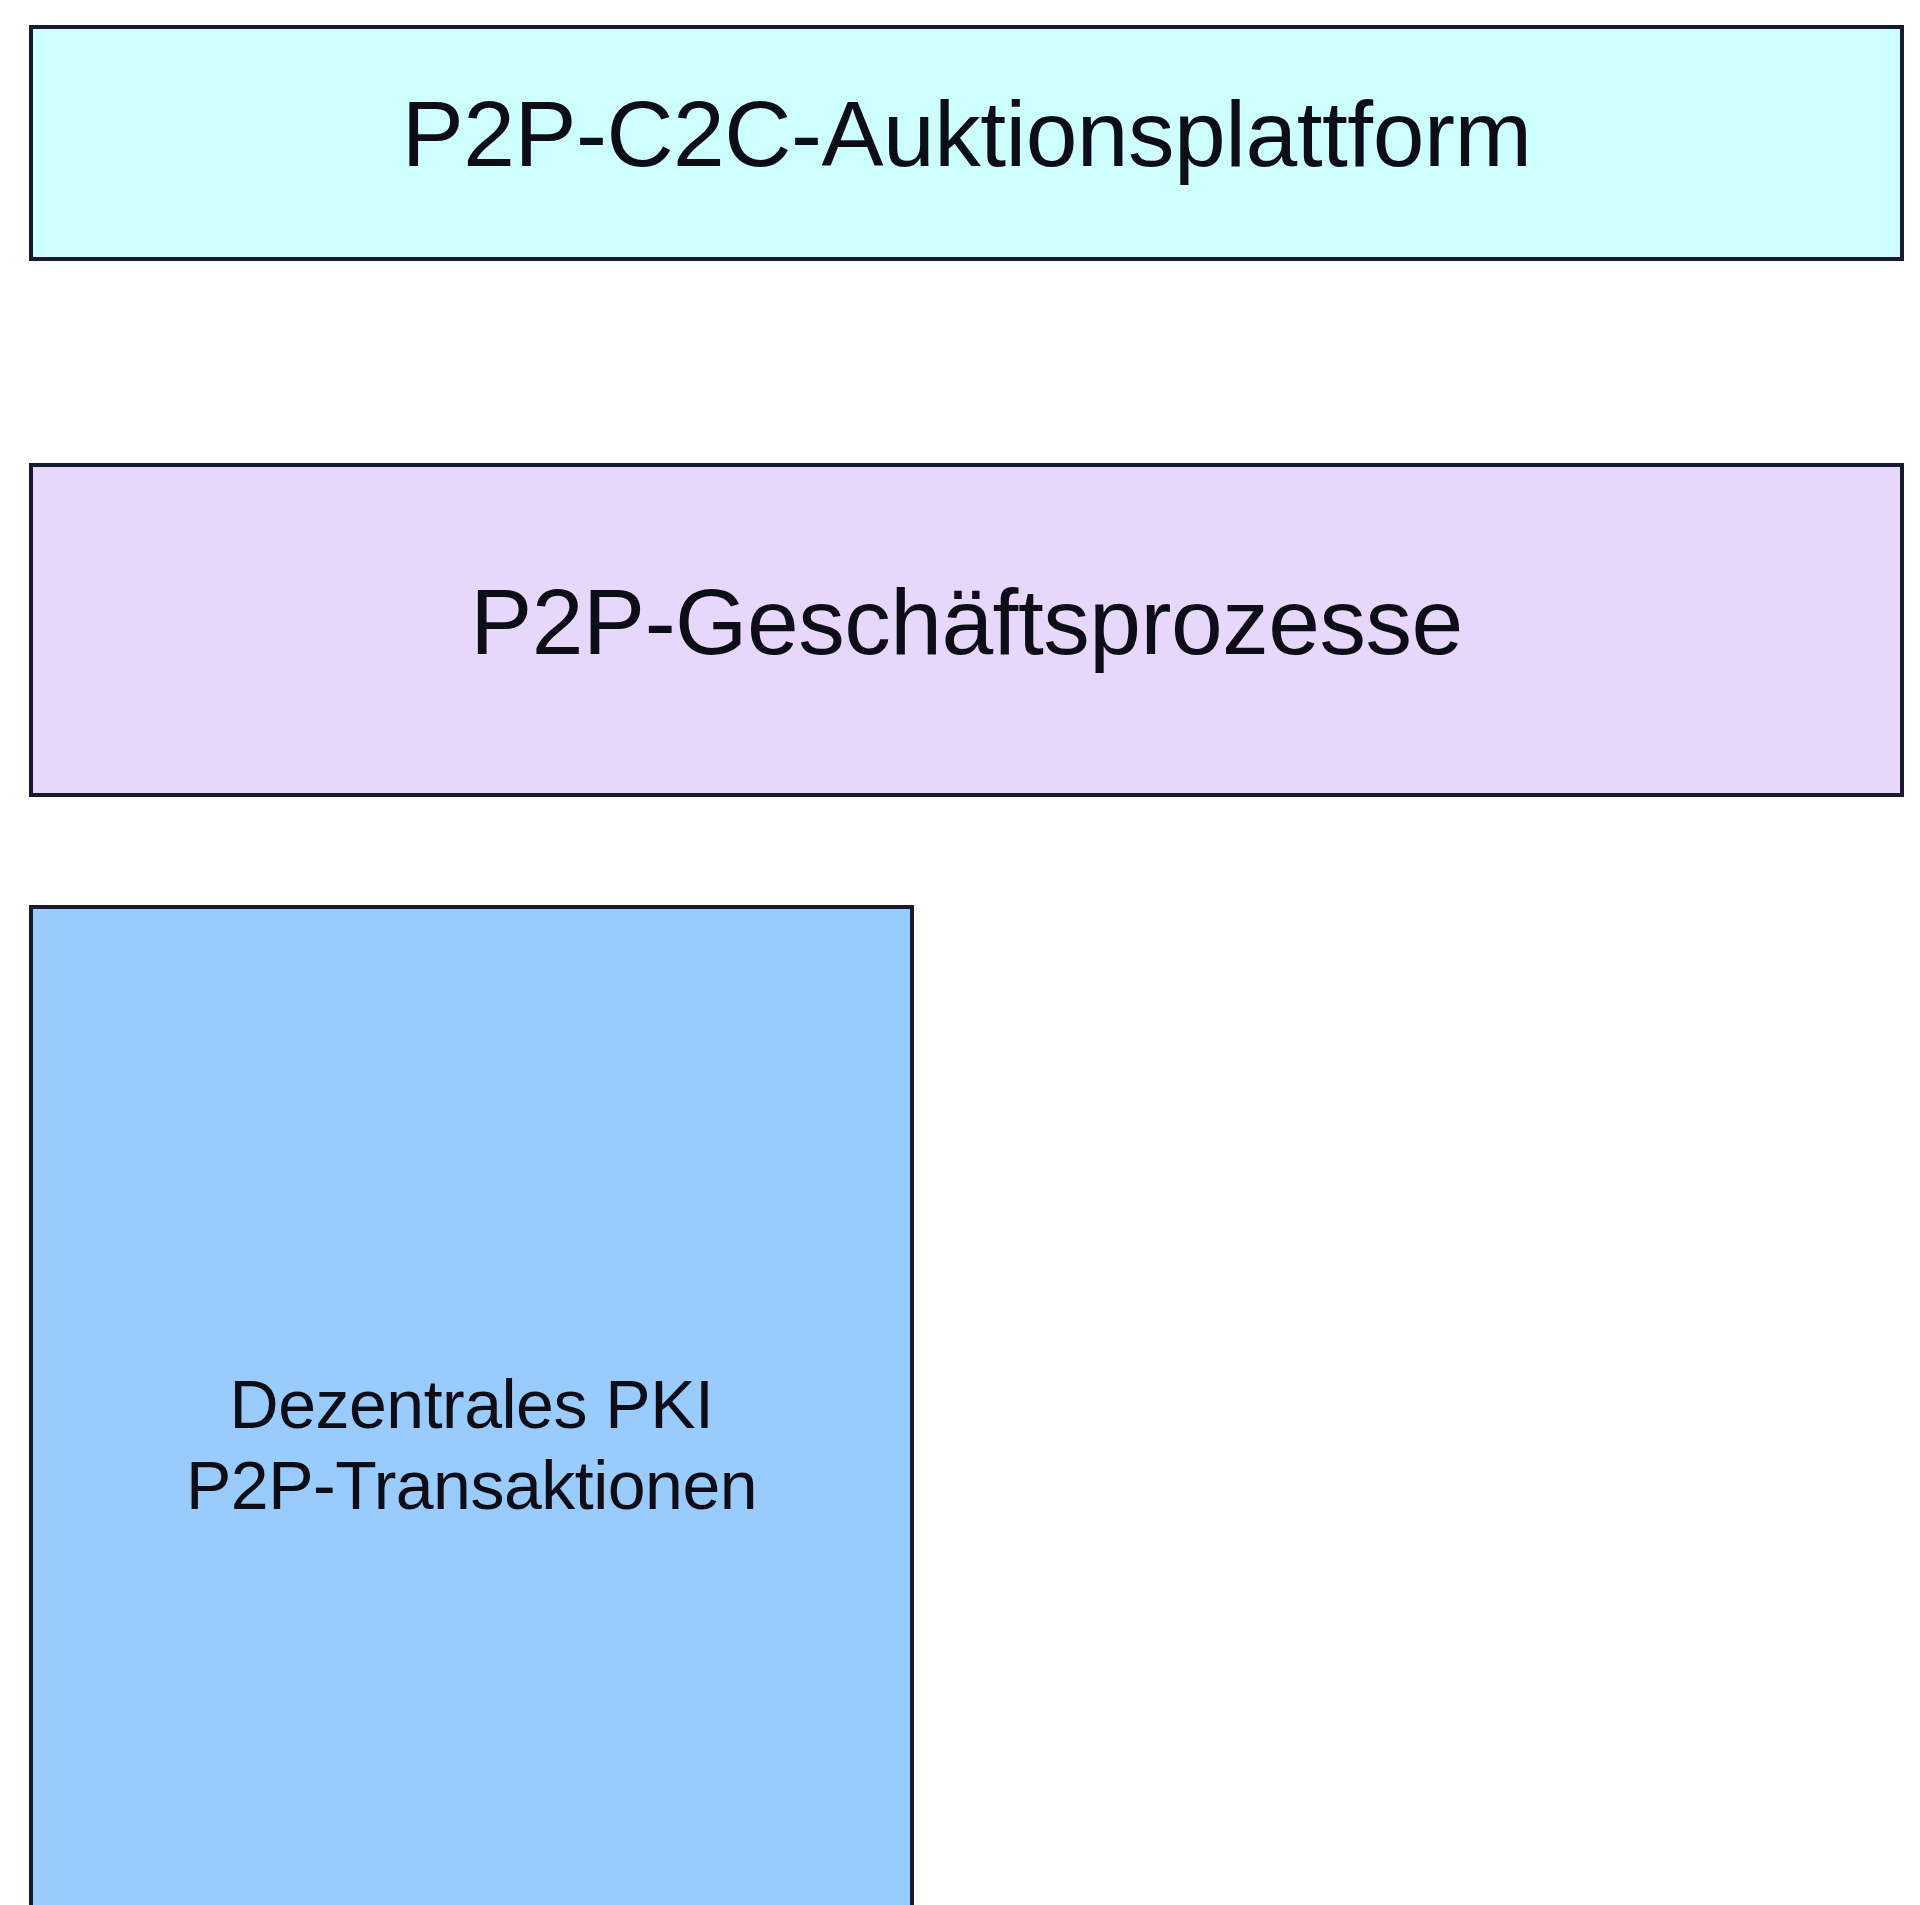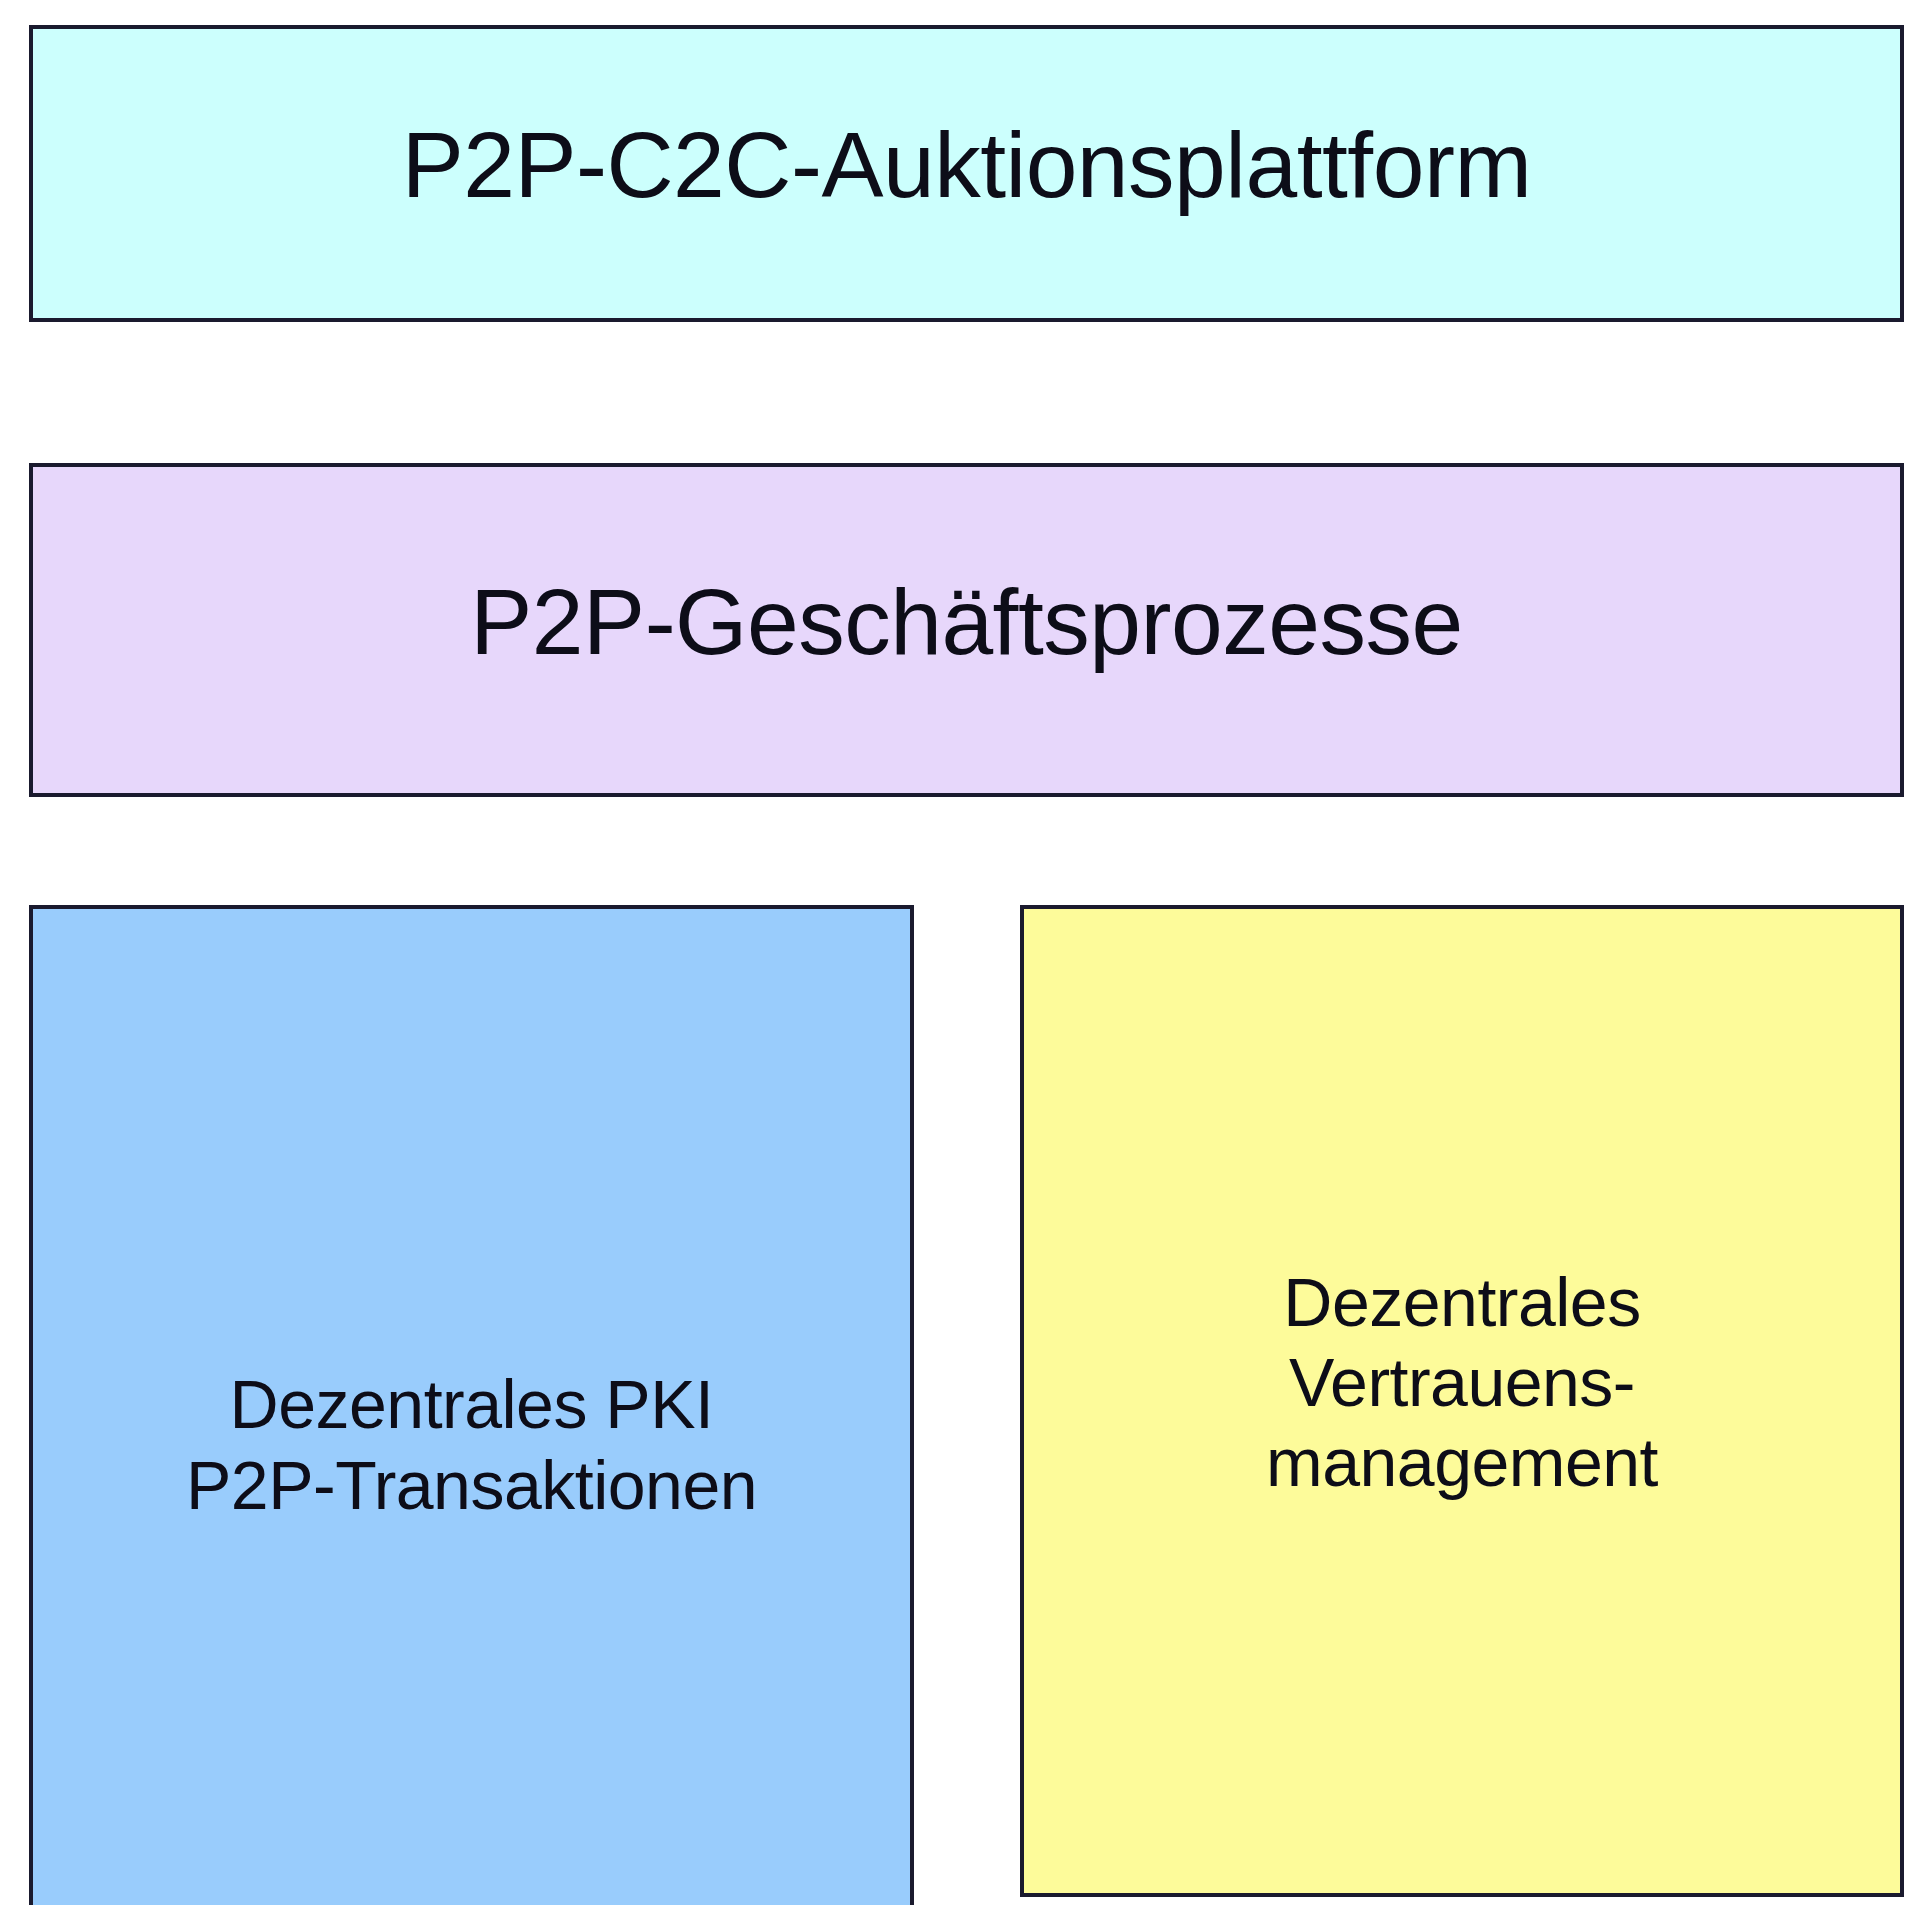--- a/index.html
+++ b/index.html
@@ -27,21 +27,21 @@
     line-height: 1.18;
     white-space: pre-line;
     letter-spacing: -0.5px;
   }
 
   
   #box-platform {
     left: 29px;
     top: 25px;
     width: 1875px;
-    height: 297px;
+    height: 236px;
     background: #ccfffd;
     font-size: 93px;
     padding-bottom: 16px;
   }
 
   
   #box-processes {
     left: 29px;
     top: 463px;
     width: 1875px;
@@ -88,19 +88,14 @@
 
   <div class="box" id="box-processes" style="background: rgb(231, 215, 251); border-color: rgb(26, 26, 46); color: rgb(13, 13, 24);">
     <span class="box-label">P2P-Geschäftsprozesse</span>
   </div>
 
   <div class="box" id="box-pki" style="background: rgb(153, 204, 252); border-color: rgb(26, 26, 46); color: rgb(13, 13, 24);">
     <span class="box-label">Dezentrales PKI
 P2P-Transaktionen</span>
   </div>
 
-  <div class="box" id="box-trust" style="background: rgb(253, 251, 154); border-color: rgb(26, 26, 46); color: rgb(13, 13, 24);">
-    <span class="box-label">Dezentrales
-Vertrauens-
-management</span>
-  </div>
 
 </div>
 
 </body></html>

